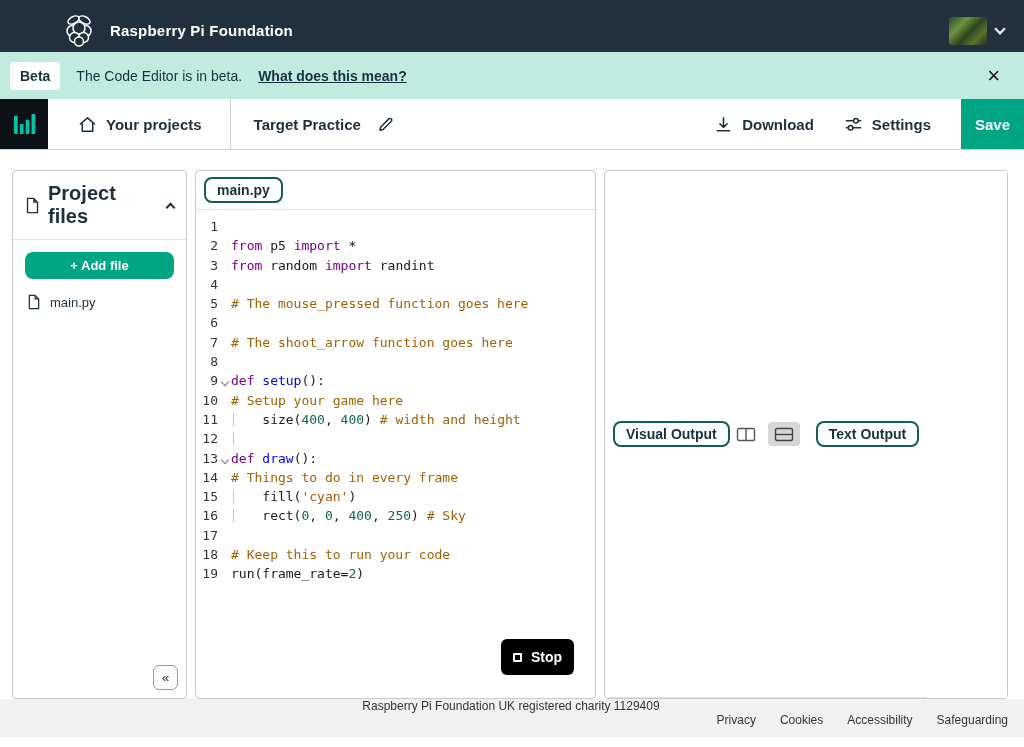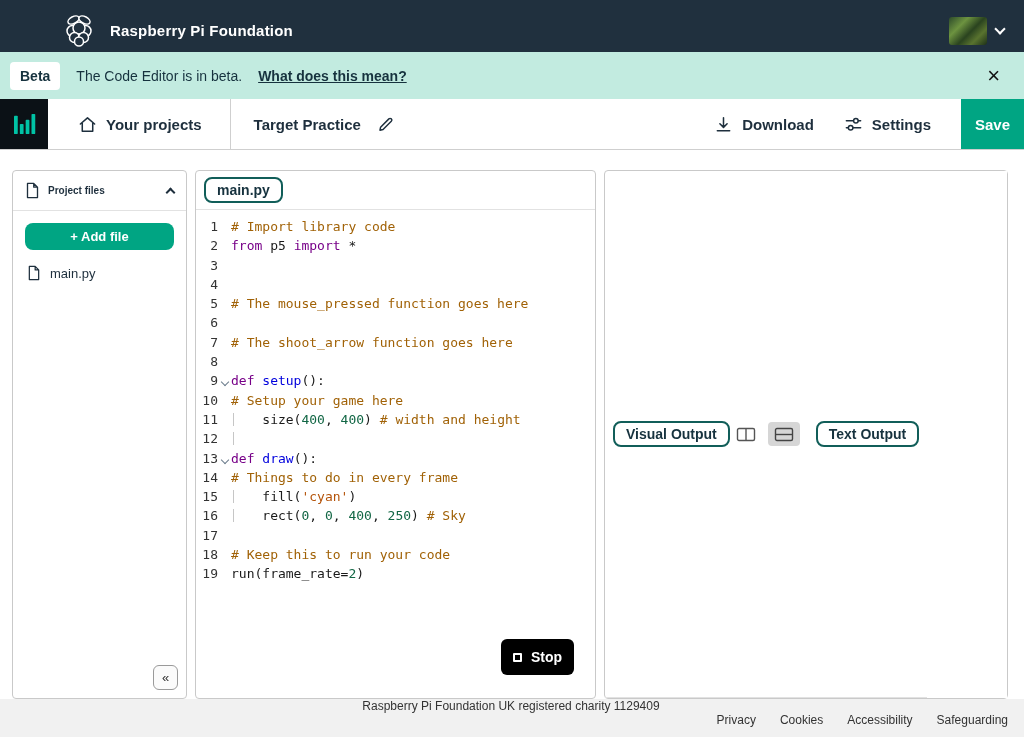--- a/index.html
+++ b/index.html
@@ -40,21 +40,21 @@
   .save-btn { width:63px; height:50px; background:#00a583; color:#fff; font-weight:700; font-size:15px;
     border:none; cursor:pointer; font-family:inherit; }
 
   
   .main { display:flex; gap:8px; padding:20px 16px 0 12px; height:549px; }
   .panel { background:#fff; border:1px solid #c9c9c9; border-radius:4px; height:529px; }
 
   
   .files-panel { width:175px; flex:none; display:flex; flex-direction:column; position:relative; }
   .files-header { display:flex; align-items:center; gap:8px; padding:11px 12px; border-bottom:1px solid #e2e2e2;
-    font-weight:700; font-size:10px; }
+    font-weight:700; font-size:20px; }
   .chev-up { width:7px; height:7px; border-left:2px solid #1e2f3d; border-top:2px solid #1e2f3d;
     transform:rotate(45deg); margin-left:auto; margin-top:4px; }
   .add-file { margin:12px 12px 6px 12px; height:27px; background:#00a583; color:#fff; border:none; border-radius:8px;
     font-weight:700; font-size:13px; cursor:pointer; font-family:inherit; }
   .file-item { display:flex; align-items:center; gap:9px; padding:9px 14px; font-size:13px; color:#1e2f3d; cursor:pointer; }
   .collapse-btn { position:absolute; right:8px; bottom:8px; width:25px; height:25px; border:1px solid #9a9a9a;
     border-radius:6px; background:#fbfbfb; font-size:13px; color:#333; cursor:pointer; line-height:1;
     font-family:inherit; padding:0; }
 
   
@@ -222,30 +222,30 @@
 
   <section class="panel editor-panel">
     <div class="panel-tabs">
       <button class="tab-pill">main.py</button>
     </div>
     <div class="code-area">
       <div>
           <div class="code-line">
             <span class="gutter">1</span>
             <span class="fold"></span>
-            <span class="line-text"><span class="tk-c"># Import library code</span></span>
           </div>
           <div class="code-line">
             <span class="gutter">2</span>
             <span class="fold"></span>
             <span class="line-text"><span class="tk-k">from</span><span class="tk-p"> p5 </span><span class="tk-k">import</span><span class="tk-p"> *</span></span>
           </div>
           <div class="code-line">
             <span class="gutter">3</span>
             <span class="fold"></span>
+            <span class="line-text"><span class="tk-k">from</span><span class="tk-p"> random </span><span class="tk-k">import</span><span class="tk-p"> randint</span></span>
           </div>
           <div class="code-line">
             <span class="gutter">4</span>
             <span class="fold"></span>
             <span class="line-text"></span>
           </div>
           <div class="code-line">
             <span class="gutter">5</span>
             <span class="fold"></span>
             <span class="line-text"><span class="tk-c"># The mouse_pressed function goes here</span></span>

